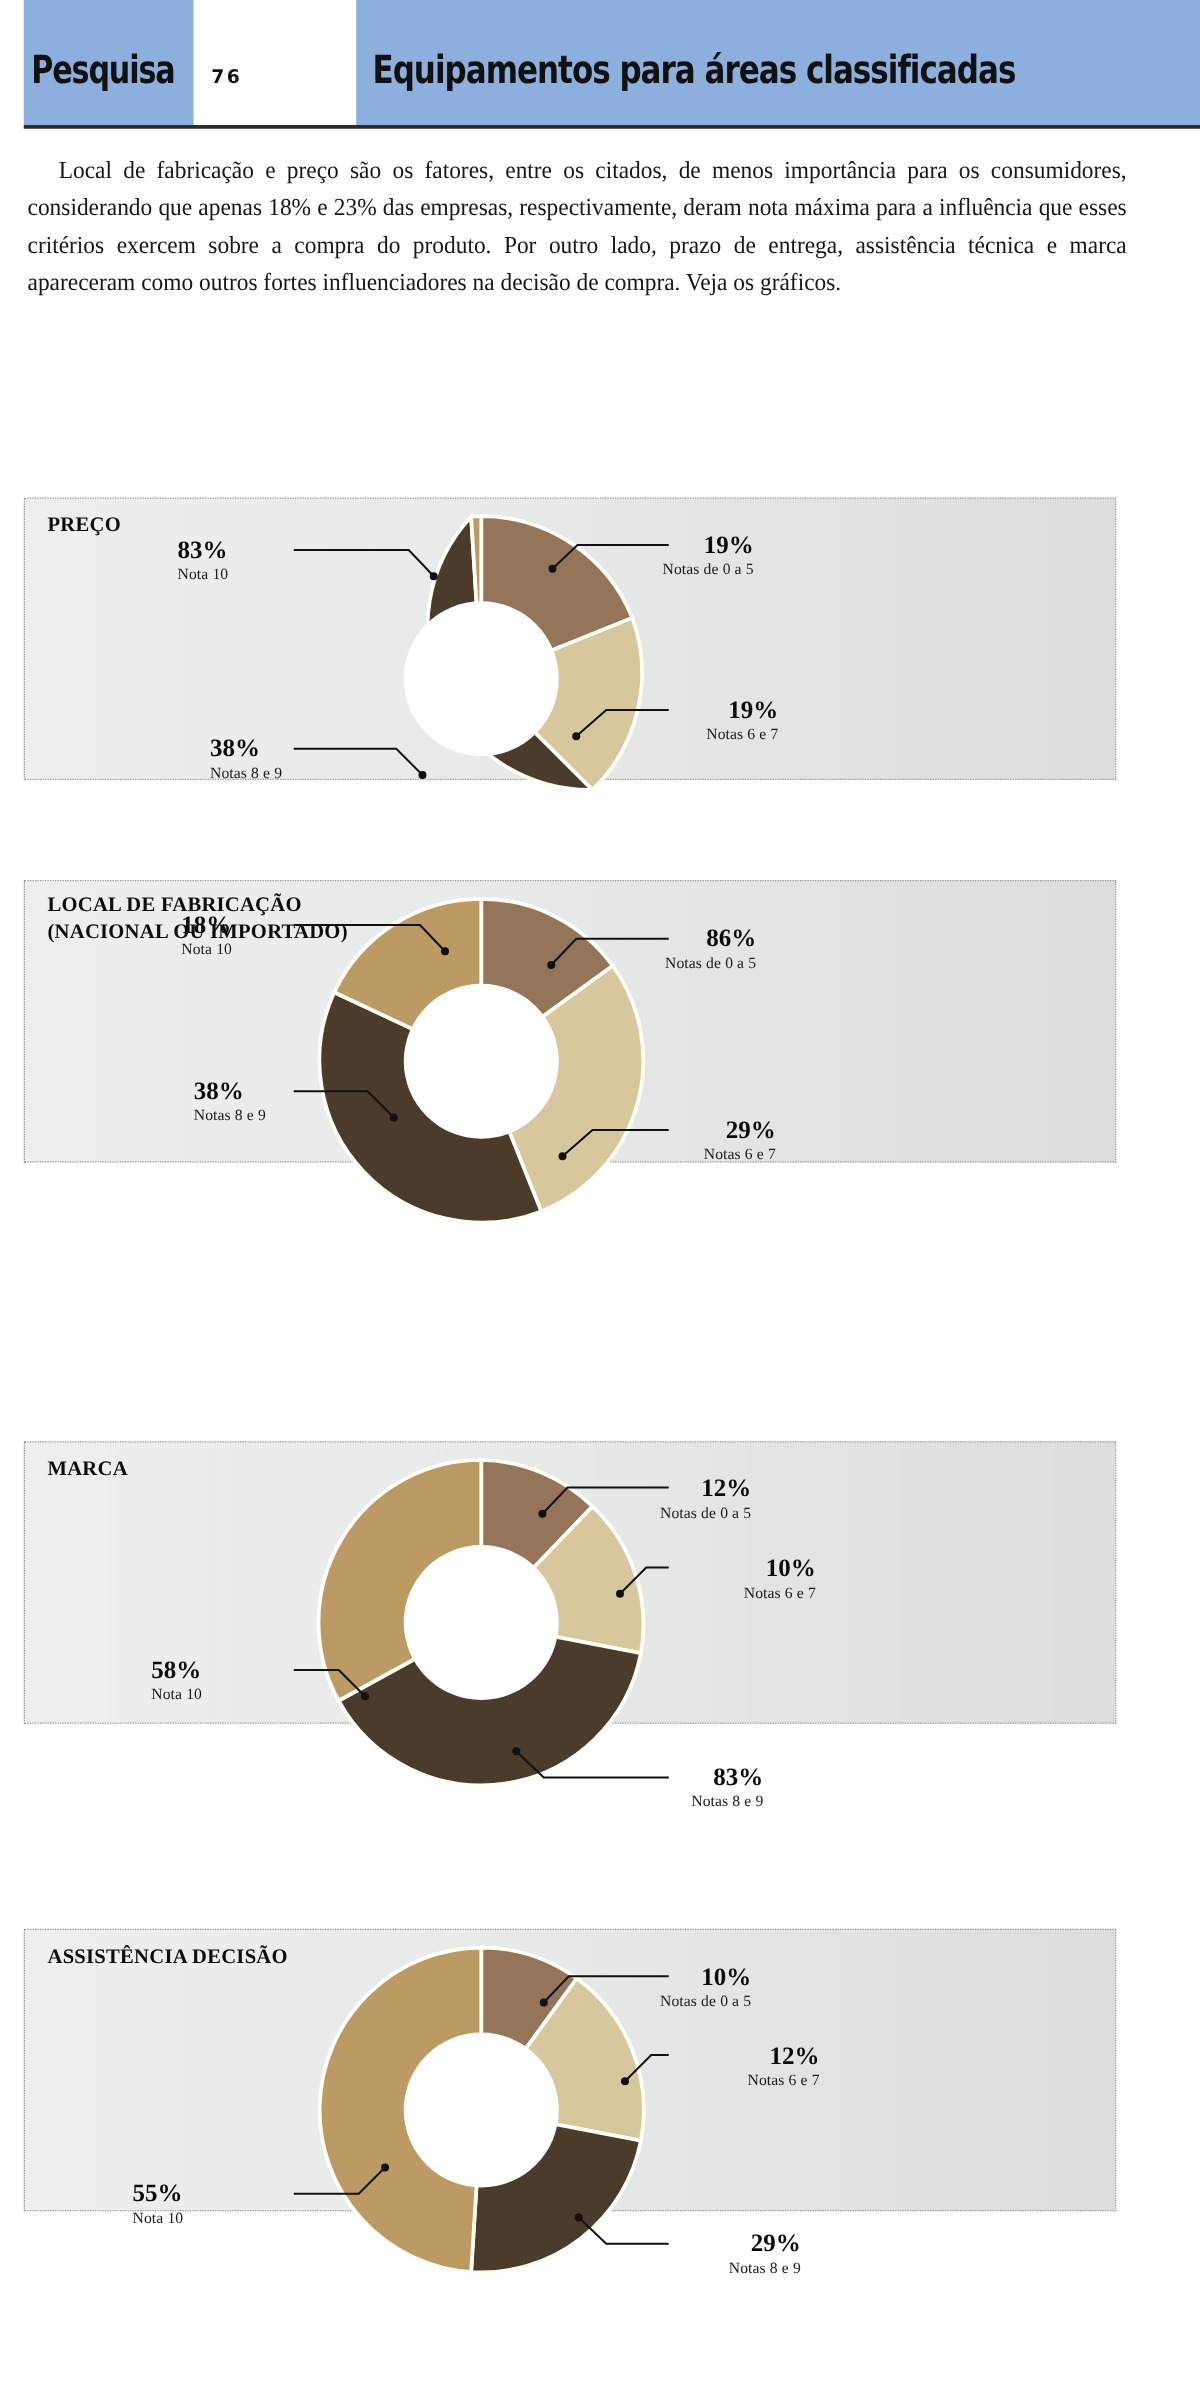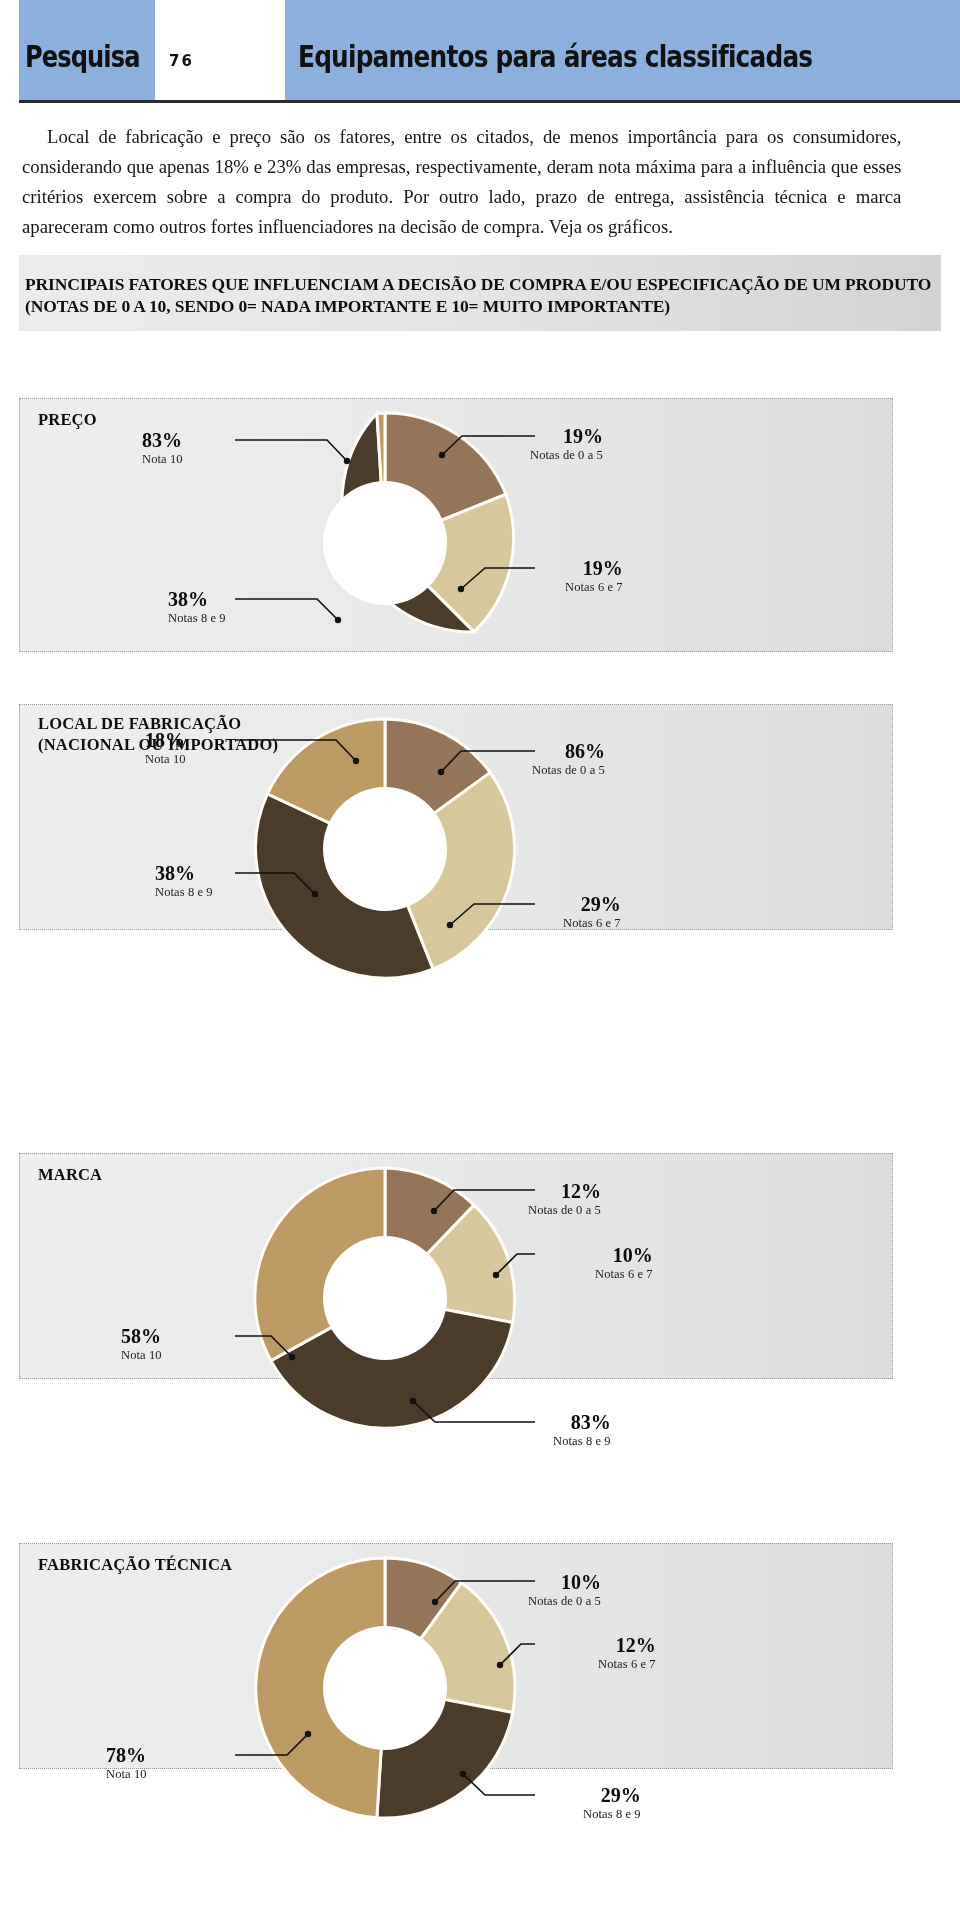--- a/index.html
+++ b/index.html
@@ -171,23 +171,22 @@
     <div class="hdr-white-gap"></div>
     <div class="hdr-blue-right"></div>
     <div class="hdr-section">Pesquisa</div>
     <div class="hdr-page">76</div>
     <div class="hdr-title">Equipamentos para áreas classificadas</div>
     <div class="hdr-underline"></div>
   </div>
 
   <p class="lead">Local de fabricação e preço são os fatores, entre os citados, de menos importância para os consumidores, considerando que apenas 18% e 23% das empresas, respectivamente, deram nota máxima para a influência que esses critérios exercem sobre a compra do produto. Por outro lado, prazo de entrega, assistência técnica e marca apareceram como outros fortes influenciadores na decisão de compra. Veja os gráficos.</p>
 
-  <div class="charts-title">PRINCIPAIS FATORES QUE INFLUENCIAM A DECISÃO DE COMPRA E/OU ESPECIFICAÇÃO DE UM PRODUTO (NOTAS DE 0 A 10, SENDO 0= NADA IMPORTANTE E 10= MUITO IMPORTANTE)</div>
-
-  <div class="panel" style="top:398px; height:254px;">
+
+  <div class="panel" style="top:398px; height:226px;">
     <div class="panel-label" style="left:18px; top:10px;">PREÇO</div>
 
     <div class="donut-wrap" style="left:215px; top:-6px;">
       <svg width="300" height="300" viewBox="0 0 300 300">
 
         <path d="M150 20 A130 130 0 0 1 270.9 101.3 L150 150 Z" fill="#94755a" stroke="#fffdf5" stroke-width="3"></path>
 
         <path d="M270.9 101.3 A130 130 0 0 1 238.9 238.9 L150 150 Z" fill="#d6c79c" stroke="#fffdf5" stroke-width="3"></path>
 
         <path d="M238.9 238.9 A130 130 0 0 1 141.9 20.3 L150 150 Z" fill="#4a3b2a" stroke="#fffdf5" stroke-width="3"></path>
@@ -306,21 +305,21 @@
       <span class="pct">83%</span>
       <span class="sub">Notas 8 e 9</span>
     </div>
     <div class="callout l" style="left:101px; top:172px;">
       <span class="pct">58%</span>
       <span class="sub">Nota 10</span>
     </div>
   </div>
 
   <div class="panel" style="top:1543px; height:226px;">
-    <div class="panel-label" style="left:18px; top:10px;">FABRICAÇÃO TÉCNICA</div>
+    <div class="panel-label" style="left:18px; top:10px;">ASSISTÊNCIA DECISÃO</div>
 
     <div class="donut-wrap" style="left:215px; top:-6px;">
       <svg width="300" height="300" viewBox="0 0 300 300">
 
         <path d="M150 20 A130 130 0 0 1 226.4 44.8 L150 150 Z" fill="#94755a" stroke="#fffdf5" stroke-width="3"></path>
 
         <path d="M226.4 44.8 A130 130 0 0 1 277.7 174.5 L150 150 Z" fill="#d6c79c" stroke="#fffdf5" stroke-width="3"></path>
 
         <path d="M277.7 174.5 A130 130 0 0 1 141.9 279.7 L150 150 Z" fill="#4a3b2a" stroke="#fffdf5" stroke-width="3"></path>
 
@@ -343,18 +342,18 @@
     </div>
     <div class="callout r" style="left:578px; top:91px;">
       <span class="pct">12%</span>
       <span class="sub">Notas 6 e 7</span>
     </div>
     <div class="callout r" style="left:563px; top:241px;">
       <span class="pct">29%</span>
       <span class="sub">Notas 8 e 9</span>
     </div>
     <div class="callout l" style="left:86px; top:201px;">
-      <span class="pct">78%</span>
+      <span class="pct">55%</span>
       <span class="sub">Nota 10</span>
     </div>
   </div>
 
 </div>
 
 </body></html>

